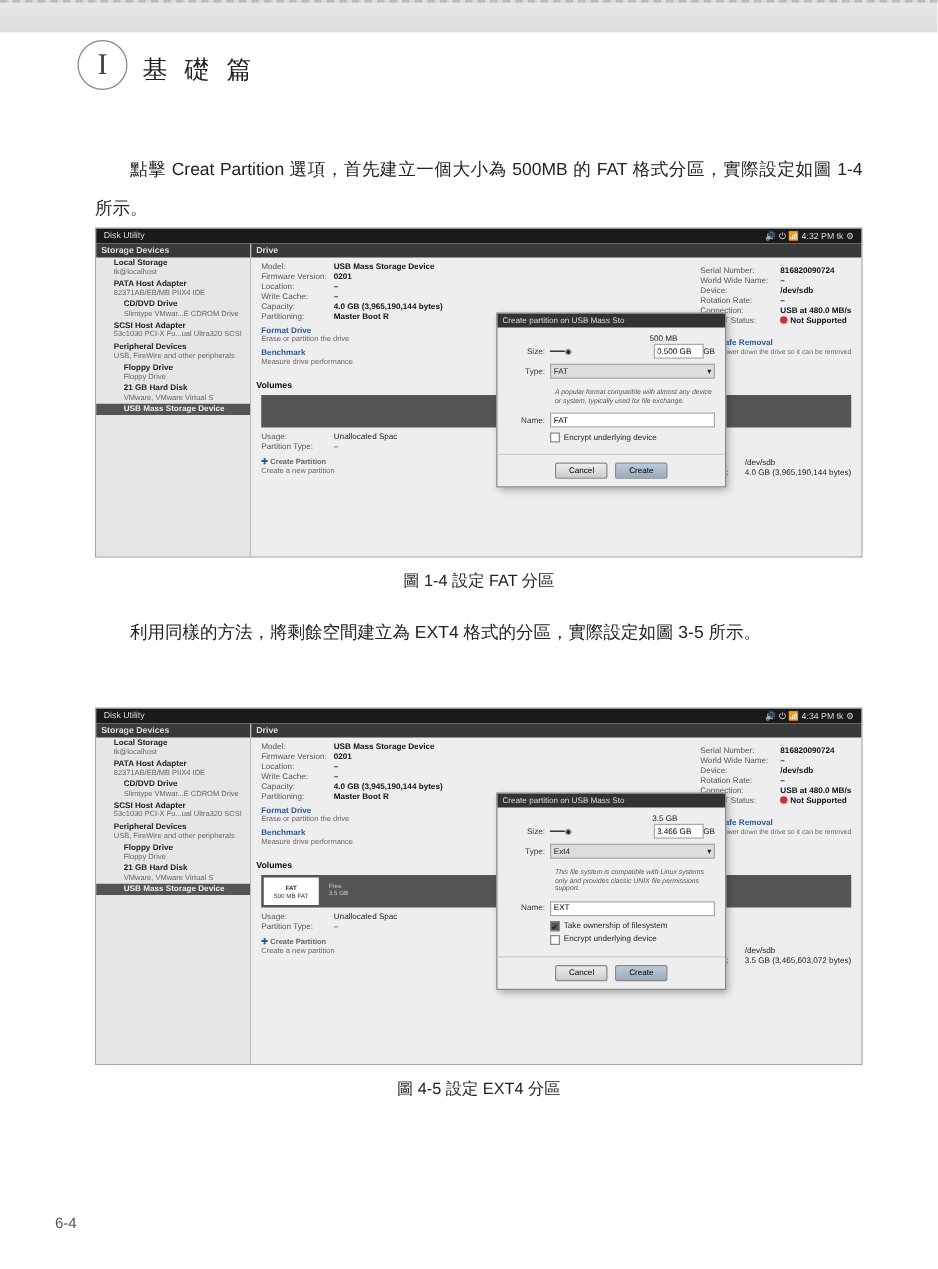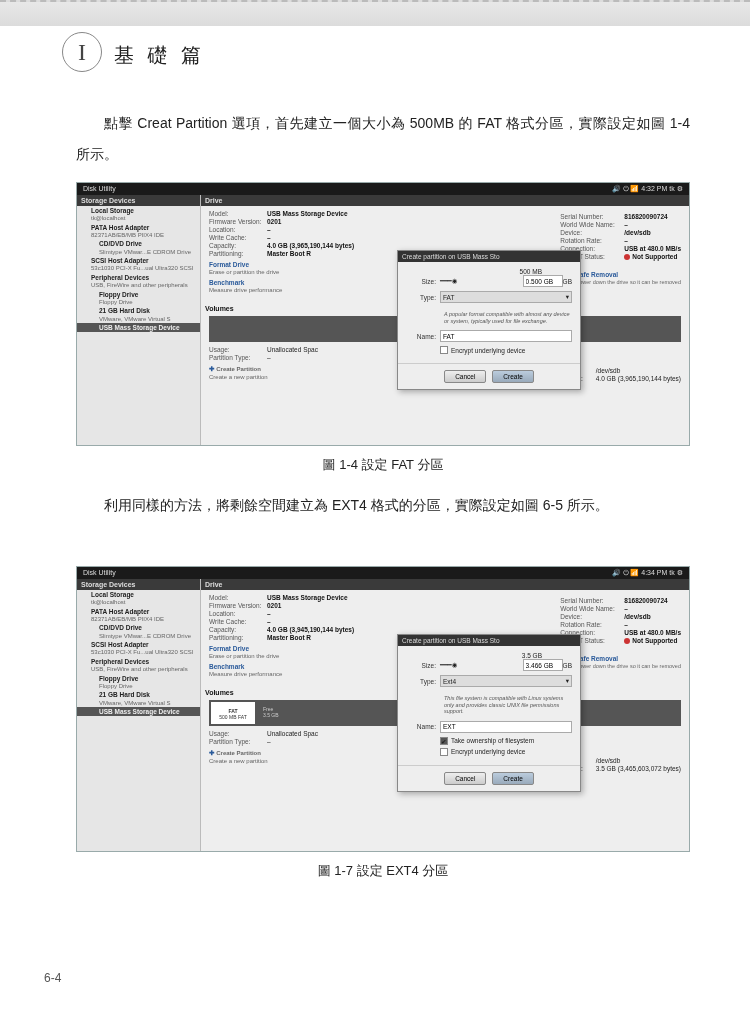--- a/index.html
+++ b/index.html
@@ -64,21 +64,21 @@
   .safe-rem span { color: #666; font-size: 5.5px; }
   .dot { width: 6px; height: 6px; border-radius: 50%; display: inline-block; background: #c33; vertical-align: middle; margin-right: 2px; }
 </style>
 </head>
 <body>
 
 <div class="topbar"></div>
 <div class="chapter-badge">I</div>
 <div class="chapter-title">基 礎 篇</div>
 
-<div class="body-text" style="top:108px; text-indent: 2em;">點擊 Creat Partition 選項，首先建立一個大小為 500MB 的 FAT 格式分區，實際設定如圖 1-4 所示。</div>
+<div class="body-text" style="top:120px; text-indent: 2em;">點擊 Creat Partition 選項，首先建立一個大小為 500MB 的 FAT 格式分區，實際設定如圖 1-4 所示。</div>
 
 <div class="figure-wrap" style="top:182px;">
   <div class="figure">
     <div class="du-top">
       <span>Disk Utility</span>
       <span><span>🔊 ⏻ 📶 </span><span>4:32 PM</span> <span>tk</span> ⚙</span>
     </div>
     <div class="du-body">
       <div class="du-side">
         <div class="du-side-hdr">Storage Devices</div>
@@ -174,21 +174,21 @@
             <button>Cancel</button>
             <button class="primary">Create</button>
           </div>
         </div>
       </div>
     </div>
   </div>
   <div class="fig-cap">圖 1-4 設定 FAT 分區</div>
 </div>
 
-<div class="body-text" style="top:490px; text-indent: 2em;">利用同樣的方法，將剩餘空間建立為 EXT4 格式的分區，實際設定如圖 6-5 所示。</div>
+<div class="body-text" style="top:490px; text-indent: 2em;">利用同樣的方法，將剩餘空間建立為 EXT4 格式的分區，實際設定如圖 3-5 所示。</div>
 
 <div class="figure-wrap" style="top:566px;">
   <div class="figure">
     <div class="du-top">
       <span>Disk Utility</span>
       <span><span>🔊 ⏻ 📶 </span><span>4:34 PM</span> <span>tk</span> ⚙</span>
     </div>
     <div class="du-body" style="height:272px">
       <div class="du-side">
         <div class="du-side-hdr">Storage Devices</div>
@@ -288,16 +288,16 @@
               </div>
           </div>
           <div class="dlg-btns">
             <button>Cancel</button>
             <button class="primary">Create</button>
           </div>
         </div>
       </div>
     </div>
   </div>
-  <div class="fig-cap">圖 1-7 設定 EXT4 分區</div>
+  <div class="fig-cap">圖 4-5 設定 EXT4 分區</div>
 </div>
 
 <div class="page-num">6-4</div>
 
 </body></html>

